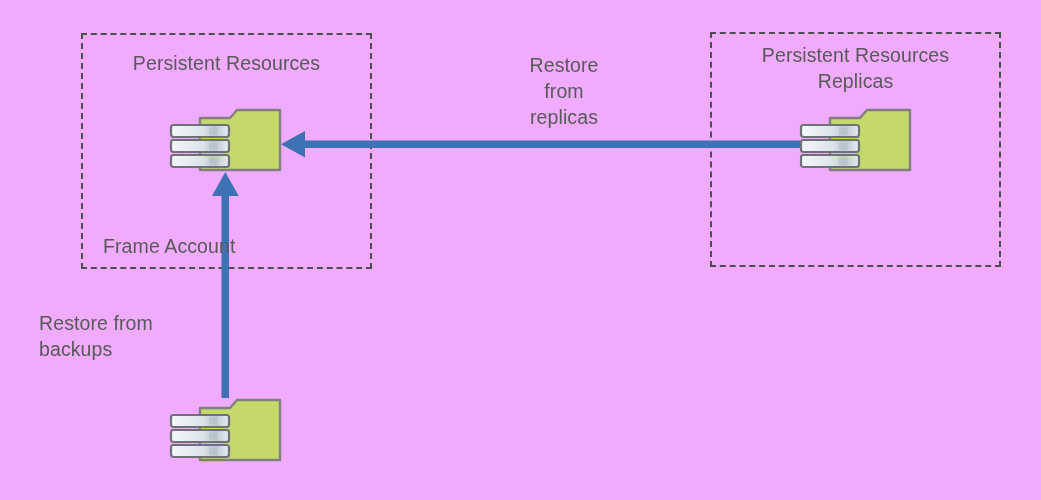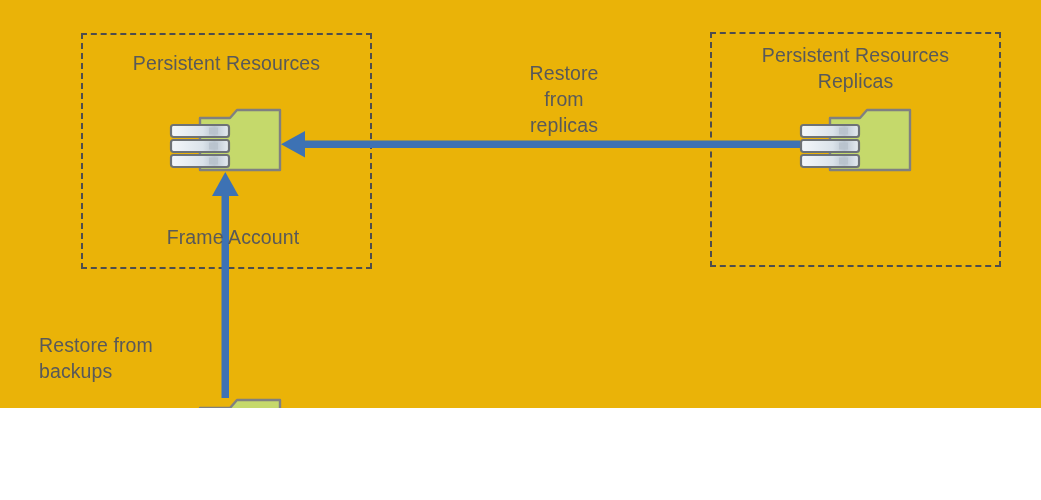--- a/index.html
+++ b/index.html
@@ -6,22 +6,22 @@
     margin: 0;
     padding: 0;
     background: #ffffff;
   }
   body {
     font-family: "Liberation Sans", "DejaVu Sans", sans-serif;
   }
   #canvas {
     position: relative;
     width: 1041px;
-    height: 408px;
-    background: #eab308;
+    height: 500px;
+    background: #f0abfc;
     overflow: hidden;
   }
 
   
   .group-box {
     position: absolute;
     border: 2px dashed #4d4d4d;
     box-sizing: border-box;
     background: transparent;
   }
@@ -38,33 +38,33 @@
     white-space: pre-line;
     -webkit-font-smoothing: antialiased;
   }
   .centered { text-align: center; }
   .leftal   { text-align: left; }
 
   #label-persistent-resources {
     left: 81px; top: 50px; width: 291px;
   }
   #label-frame-account {
-    left: 103px; top: 224px; width: 260px; text-align: center;
+    left: 103px; top: 233px; width: 260px;
   }
   #label-persistent-resource-replicas {
     left: 710px; top: 42px; width: 291px;
   }
   #label-second-site {
     left: 724px; top: 200px; width: 270px;
   }
   #label-restore-from-replicas {
-    left: 472px; top: 52px; width: 184px; margin-top: 8px;
+    left: 472px; top: 52px; width: 184px;
   }
   #label-restore-from-backups {
-    left: 39px; top: 310px; width: 230px; margin-top: 22px;
+    left: 39px; top: 310px; width: 230px;
   }
 
   
   .sup {
     font-size: 12.5px;
     vertical-align: super;
     line-height: 0;
   }
 
   

